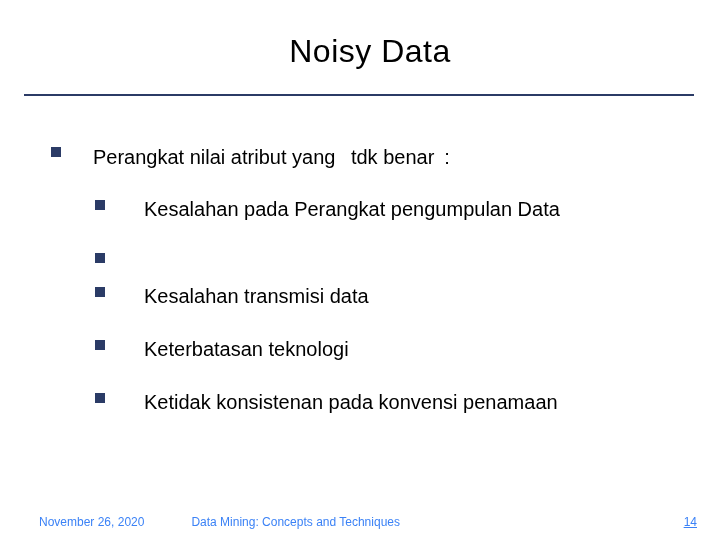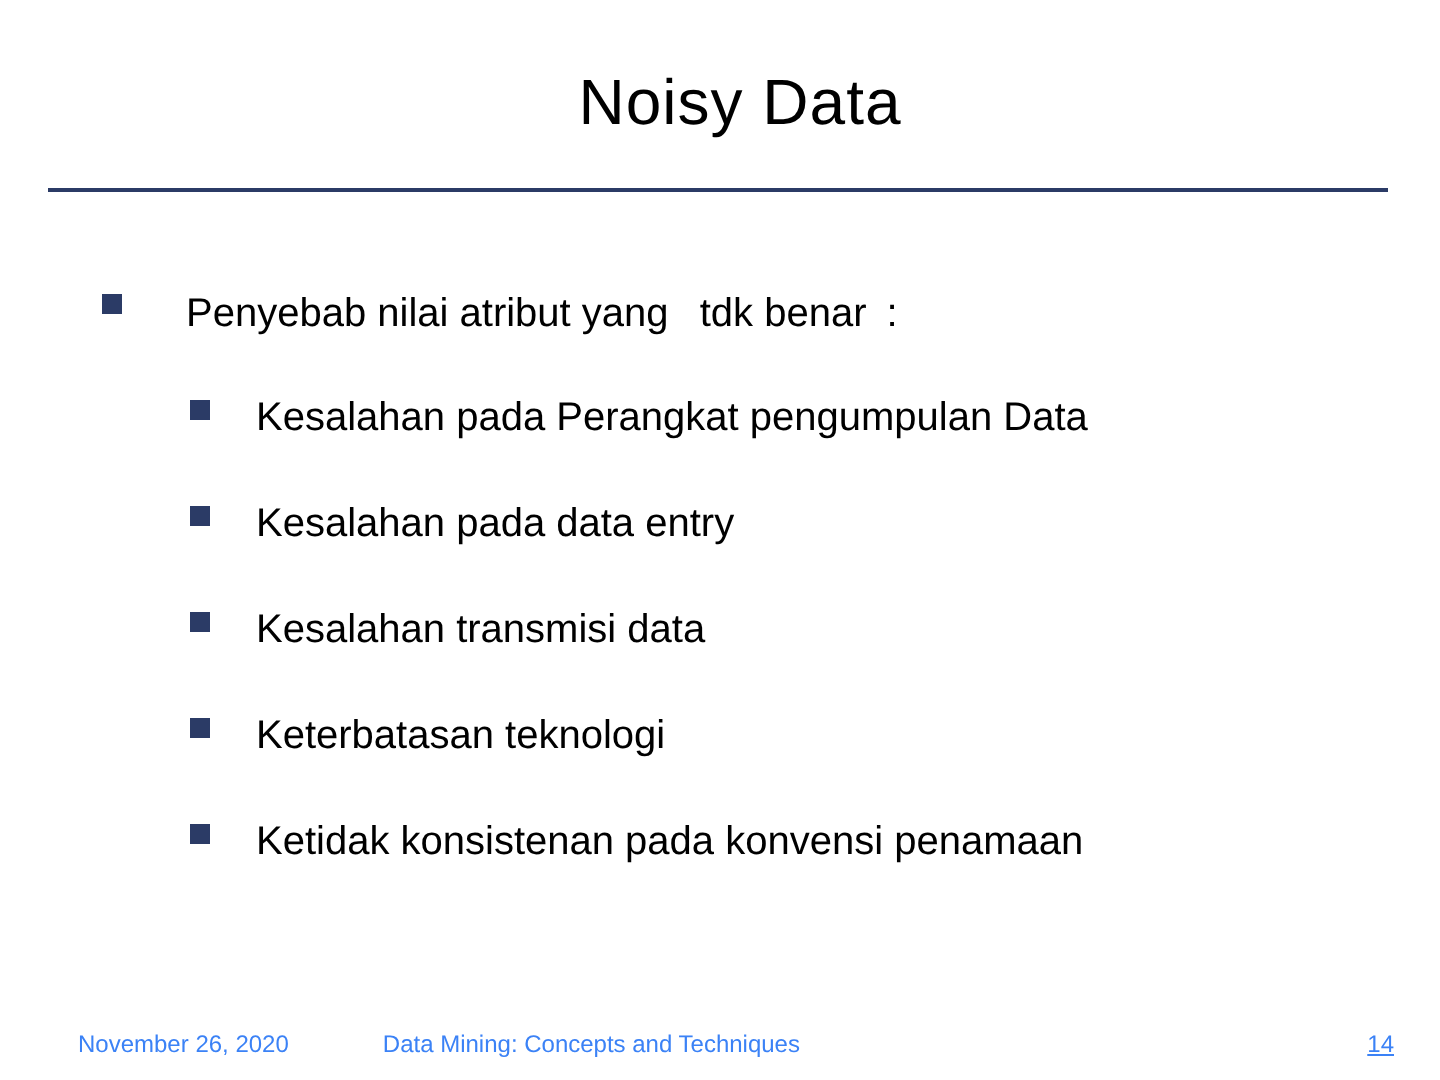--- a/index.html
+++ b/index.html
@@ -6,21 +6,21 @@
   html, body { width: 720px; height: 540px; background: #ffffff; font-family: Verdana, Geneva, sans-serif; color: #000; overflow: hidden; }
   .slide { position: relative; width: 720px; height: 540px; padding: 0; }
   .title-wrap { text-align: center; padding-top: 18px; }
   .title { font-size: 32px; font-weight: 400; letter-spacing: 0.5px; }
   .rule { border: none; border-top: 2px solid #2b3b66; margin: 14px 36px 0 14px; }
   .content { padding: 28px 30px 0 36px; }
   .row { display: flex; align-items: flex-start; margin-bottom: 4px; }
   .bullet-1 { width: 9px; height: 9px; background: #2b3b66; flex: 0 0 9px; margin-top: 8px; margin-right: 22px; }
   .bullet-2 { width: 7px; height: 7px; background: #2b3b66; flex: 0 0 7px; margin-top: 10px; margin-right: 18px; margin-left: 44px; }
   .line-1 { font-size: 20px; line-height: 1.35; }
-  .line-2 { font-size: 20px; line-height: 1.45; }
+  .line-2 { font-size: 20px; line-height: 1.45; margin-left: 16px; }
   .italic { font-style: italic; }
   .under { }
   .footer { position: absolute; bottom: 16px; left: 0; right: 0; display: flex; justify-content: space-between; align-items: flex-end; font-size: 12px; color: #3b82f6; padding: 0 28px 0 24px; }
   .foot-left { flex: 0 0 auto; }
   .foot-center { flex: 1 1 auto; text-align: left; margin-left: 37px; }
   .foot-right { flex: 0 0 auto; text-decoration: underline; }
 </style>
 </head>
 <body>
 
@@ -30,31 +30,30 @@
     <h1 class="title">Noisy Data</h1>
   </div>
   <hr class="rule">
 
   <div class="content">
 
 
     <div class="row">
       <span class="bullet-1"></span>
       <div class="line-1">
-        <span>Penyebab nilai atribut yang </span><span class="under">tdk benar</span><span>:</span>
+        <span>Perangkat nilai atribut yang </span><span class="under">tdk benar</span><span>:</span>
       </div>
     </div>
 
     <div class="row">
       <span class="bullet-2"></span>
       <div class="line-2">Kesalahan pada Perangkat pengumpulan Data</div>
     </div>
     <div class="row">
       <span class="bullet-2"></span>
-      <div class="line-2">Kesalahan pada data entry</div>
     </div>
     <div class="row">
       <span class="bullet-2"></span>
       <div class="line-2">Kesalahan transmisi data</div>
     </div>
     <div class="row">
       <span class="bullet-2"></span>
       <div class="line-2">Keterbatasan teknologi</div>
     </div>
     <div class="row">

